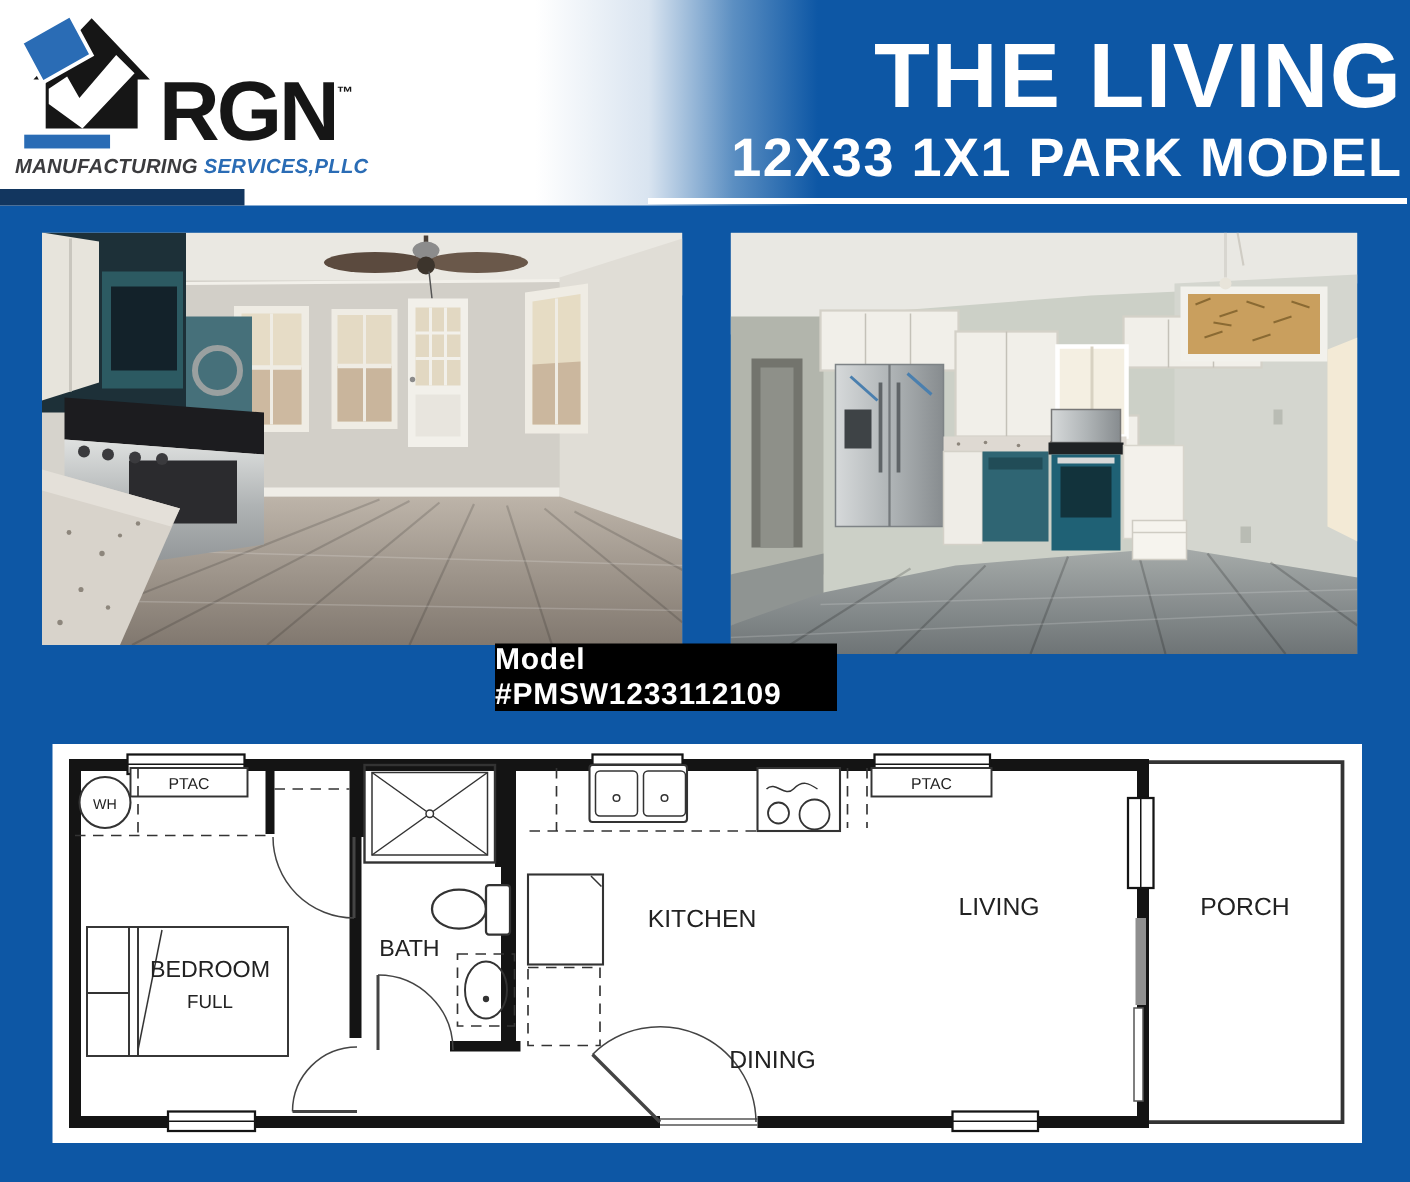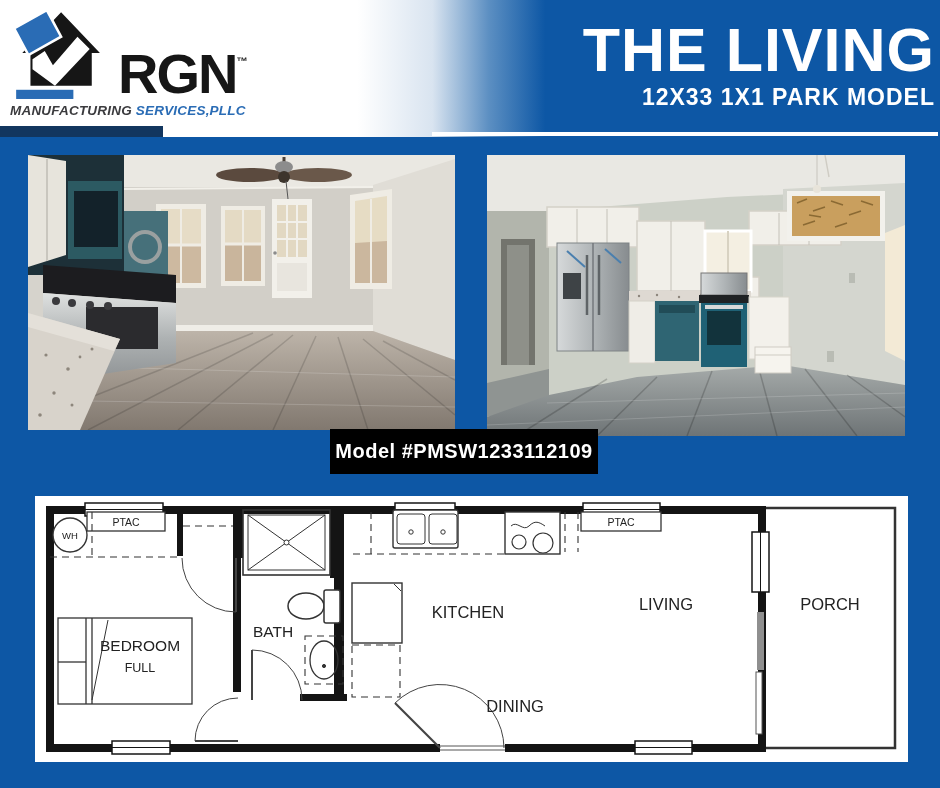--- a/index.html
+++ b/index.html
@@ -8,37 +8,37 @@
   .page{position:relative;width:940px;height:788px;background:#0d57a5;}
 
   
   .header{position:absolute;left:0;top:0;width:940px;height:137px;
           background:linear-gradient(90deg,#ffffff 0%,#ffffff 38%,#d9e4f0 46%,#5c8fc2 52%,#0d57a5 58%,#0d57a5 100%);}
   .navy-accent{position:absolute;left:0;top:126px;width:163px;height:11px;background:#12365f;}
   .rule{position:absolute;left:432px;top:132px;width:506px;height:4px;background:#ffffff;}
 
   .logo{position:absolute;left:10px;top:6px;}
   .logo-row{display:flex;align-items:flex-end;}
-  .brand-name{font-weight:bold;font-size:56px;line-height:0.95;color:#161616;letter-spacing:-2px;margin-left:16px;}
+  .brand-name{font-weight:bold;font-size:56px;line-height:0.95;color:#161616;letter-spacing:-2px;margin-left:4px;}
   .brand-tm{font-size:11px;font-weight:bold;color:#161616;vertical-align:28px;letter-spacing:0;}
   .tagline{margin-top:3px;font-style:italic;font-weight:bold;font-size:13.5px;letter-spacing:0.2px;white-space:nowrap;}
   .tagline .t1{color:#3b3b3e;text-align:center;}
   .tagline .t2{color:#2a6cb5;}
 
   .titles{position:absolute;top:20px;right:5px;text-align:right;color:#fff;}
   .main-title{font-size:61px;font-weight:bold;letter-spacing:1px;line-height:1;white-space:nowrap;}
-  .sub-title{font-size:23px;font-weight:bold;letter-spacing:1px;margin-top:3px;white-space:nowrap;}
+  .sub-title{font-size:36px;font-weight:bold;letter-spacing:1px;margin-top:3px;white-space:nowrap;}
 
   
   .photo1{position:absolute;left:28px;top:155px;width:427px;height:275px;overflow:hidden;}
   .photo2{position:absolute;left:487px;top:155px;width:418px;height:281px;overflow:hidden;}
   .photo1 svg,.photo2 svg{display:block;}
 
   
-  .badge{position:absolute;left:330px;top:429px;width:268px;height:45px;background:#000;
+  .badge{position:absolute;left:330px;top:429px;width:228px;height:45px;background:#000;
          display:flex;align-items:center;justify-content:center;}
   .badge span{color:#fff;font-weight:bold;font-size:20px;letter-spacing:0.5px;}
 
   
   .floorplan{position:absolute;left:35px;top:496px;width:873px;height:266px;background:#ffffff;}
   .floorplan svg{display:block;}
   text.plan{fill:#222;font-family:"Liberation Sans",sans-serif;}
 </style>
 </head>
 <body>

